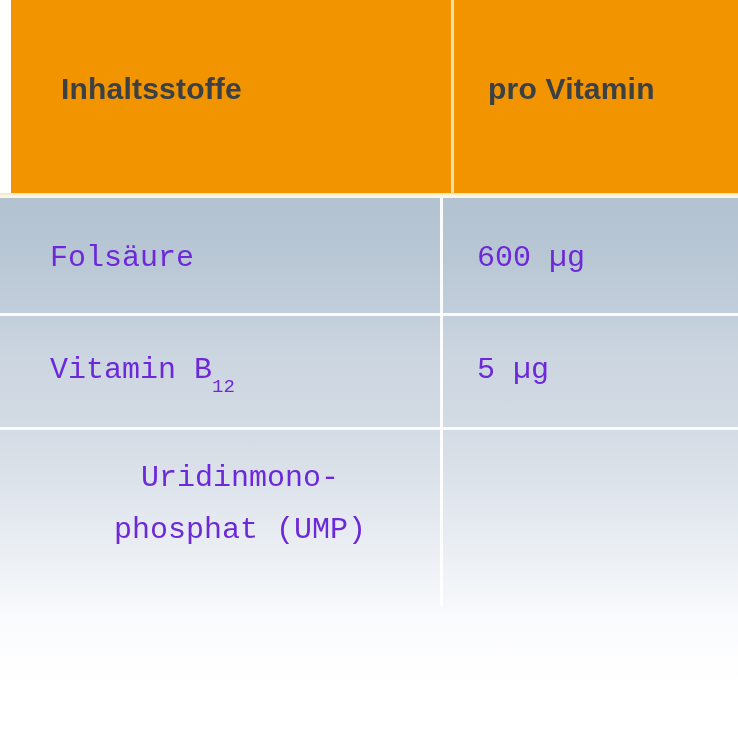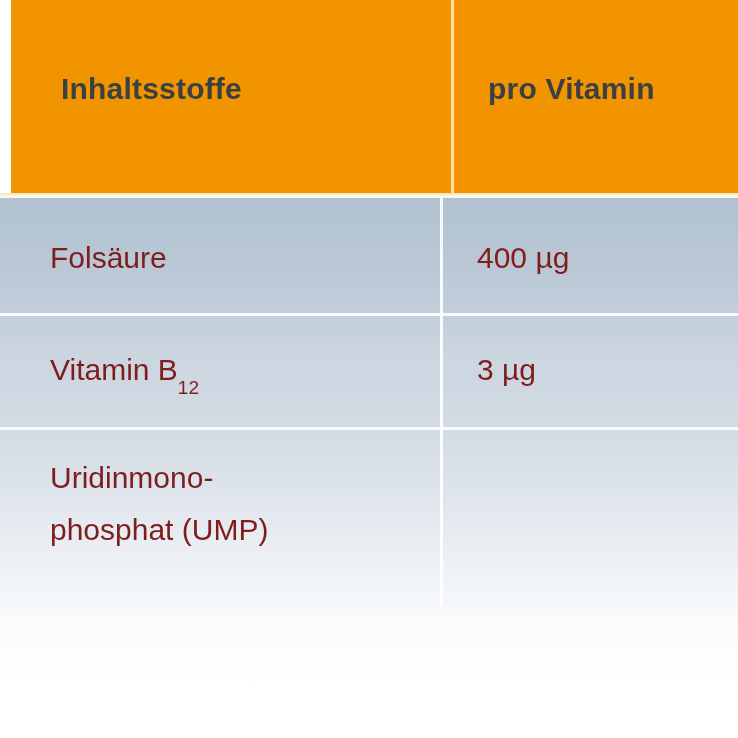--- a/index.html
+++ b/index.html
@@ -99,29 +99,30 @@
   }
 
   
   .data-row {
     position: absolute;
     left: 0;
     width: 738px;
   }
   .row-1 { top: 200px;  height: 113px; }
   .row-2 { top: 316px;  height: 111px; padding-left: 25px; }
-  .row-3 { top: 430px;  height: 175px; }
+  .row-3 { top: 430px;  height: 175px; text-align: center; }
 
   .cell {
     position: absolute;
     font-size: 30px;
     font-weight: normal;
-    color: #7f1d1d;
+    color: #6d28d9;
     line-height: 52px;
     white-space: pre-line;
+    font-family: Liberation Mono, monospace;
   }
   .cell.col-left  { left: 50px;  width: 380px; }
   .cell.col-right { left: 477px; width: 250px; }
 
   .row-1 .cell { top: 32px; }
   .row-2 .cell { top: 28px; }
   .row-3 .cell { top: 22px; }
 
   .sub {
     font-size: 19px;
@@ -143,27 +144,27 @@
     <div class="header-cell col-left">Inhaltsstoffe</div>
     <div class="header-cell col-right">pro Vitamin</div>
     <div class="header-divider"></div>
   </div>
   <div class="header-band-underline"></div>
 
   <div class="col-divider"></div>
 
   <div class="data-row row-1">
     <div class="cell col-left">Folsäure</div>
-    <div class="cell col-right">400 µg</div>
+    <div class="cell col-right">600 µg</div>
   </div>
   <div class="row-separator sep-1"></div>
 
   <div class="data-row row-2">
     <div class="cell col-left"><span>Vitamin B</span><span class="sub">12</span></div>
-    <div class="cell col-right">3 µg</div>
+    <div class="cell col-right">5 µg</div>
   </div>
   <div class="row-separator sep-2"></div>
 
   <div class="data-row row-3">
     <div class="cell col-left">Uridinmono-
 phosphat (UMP)</div>
   </div>
 
 </div>
 

